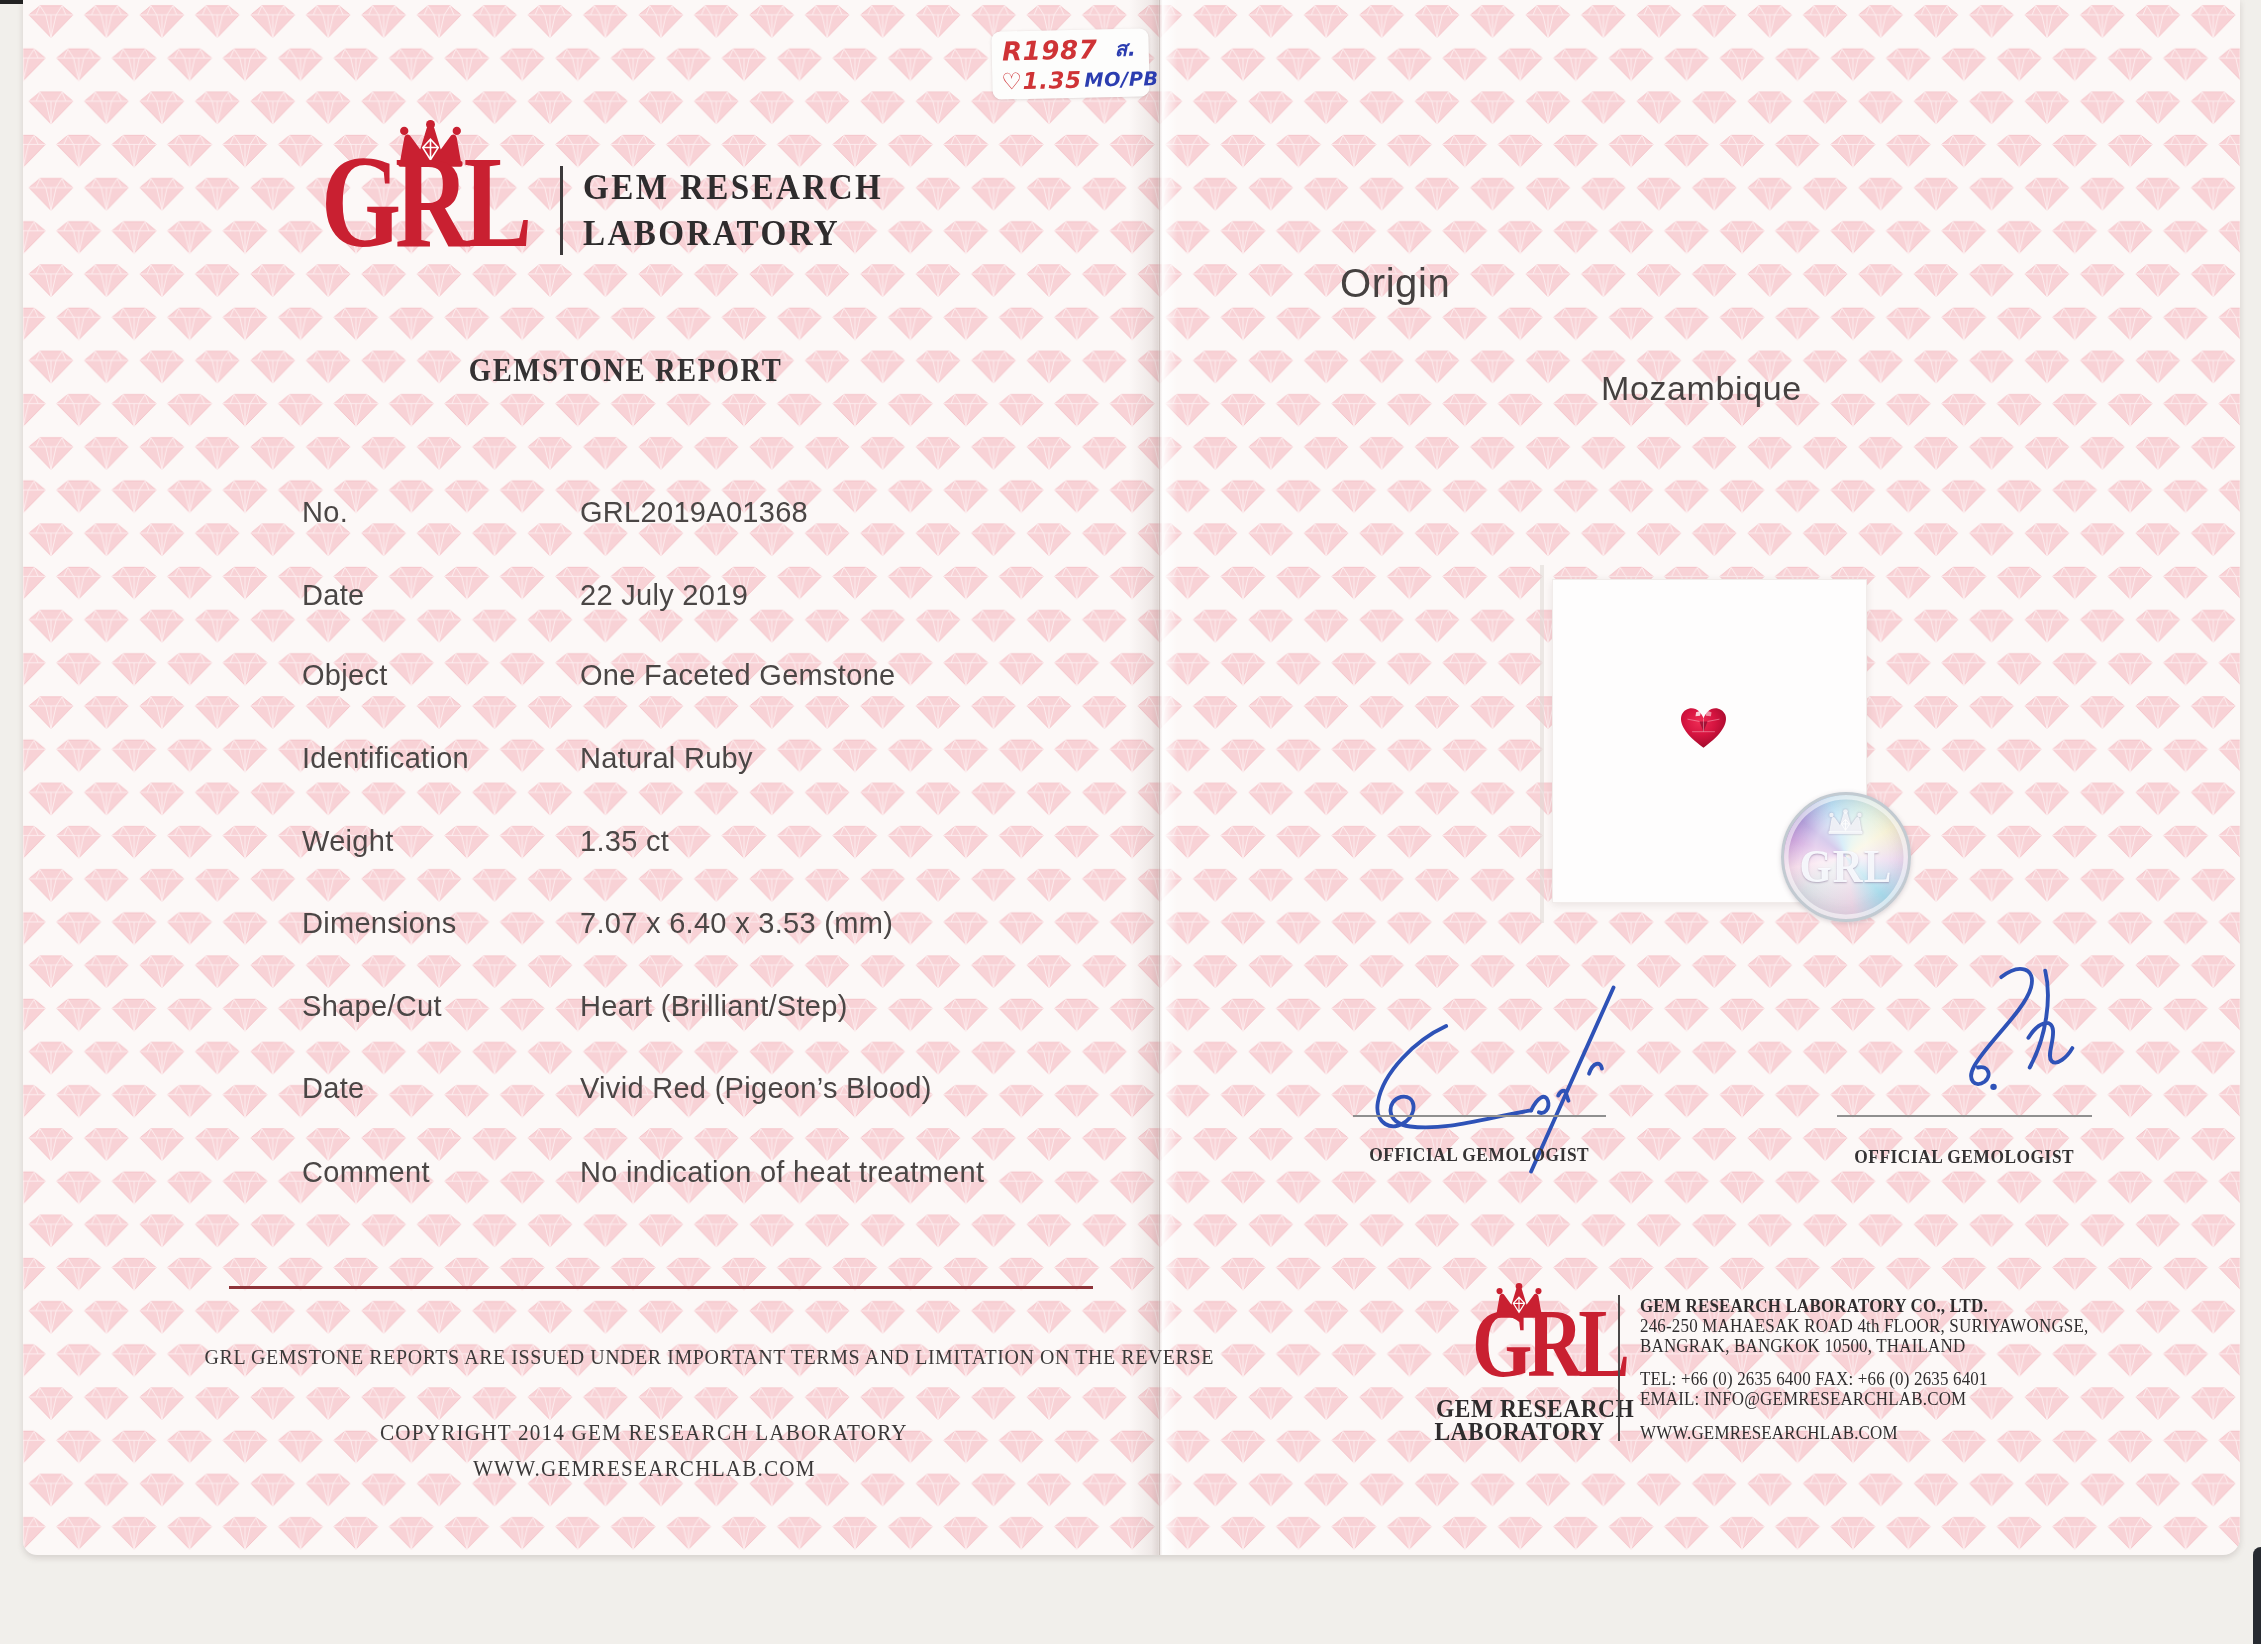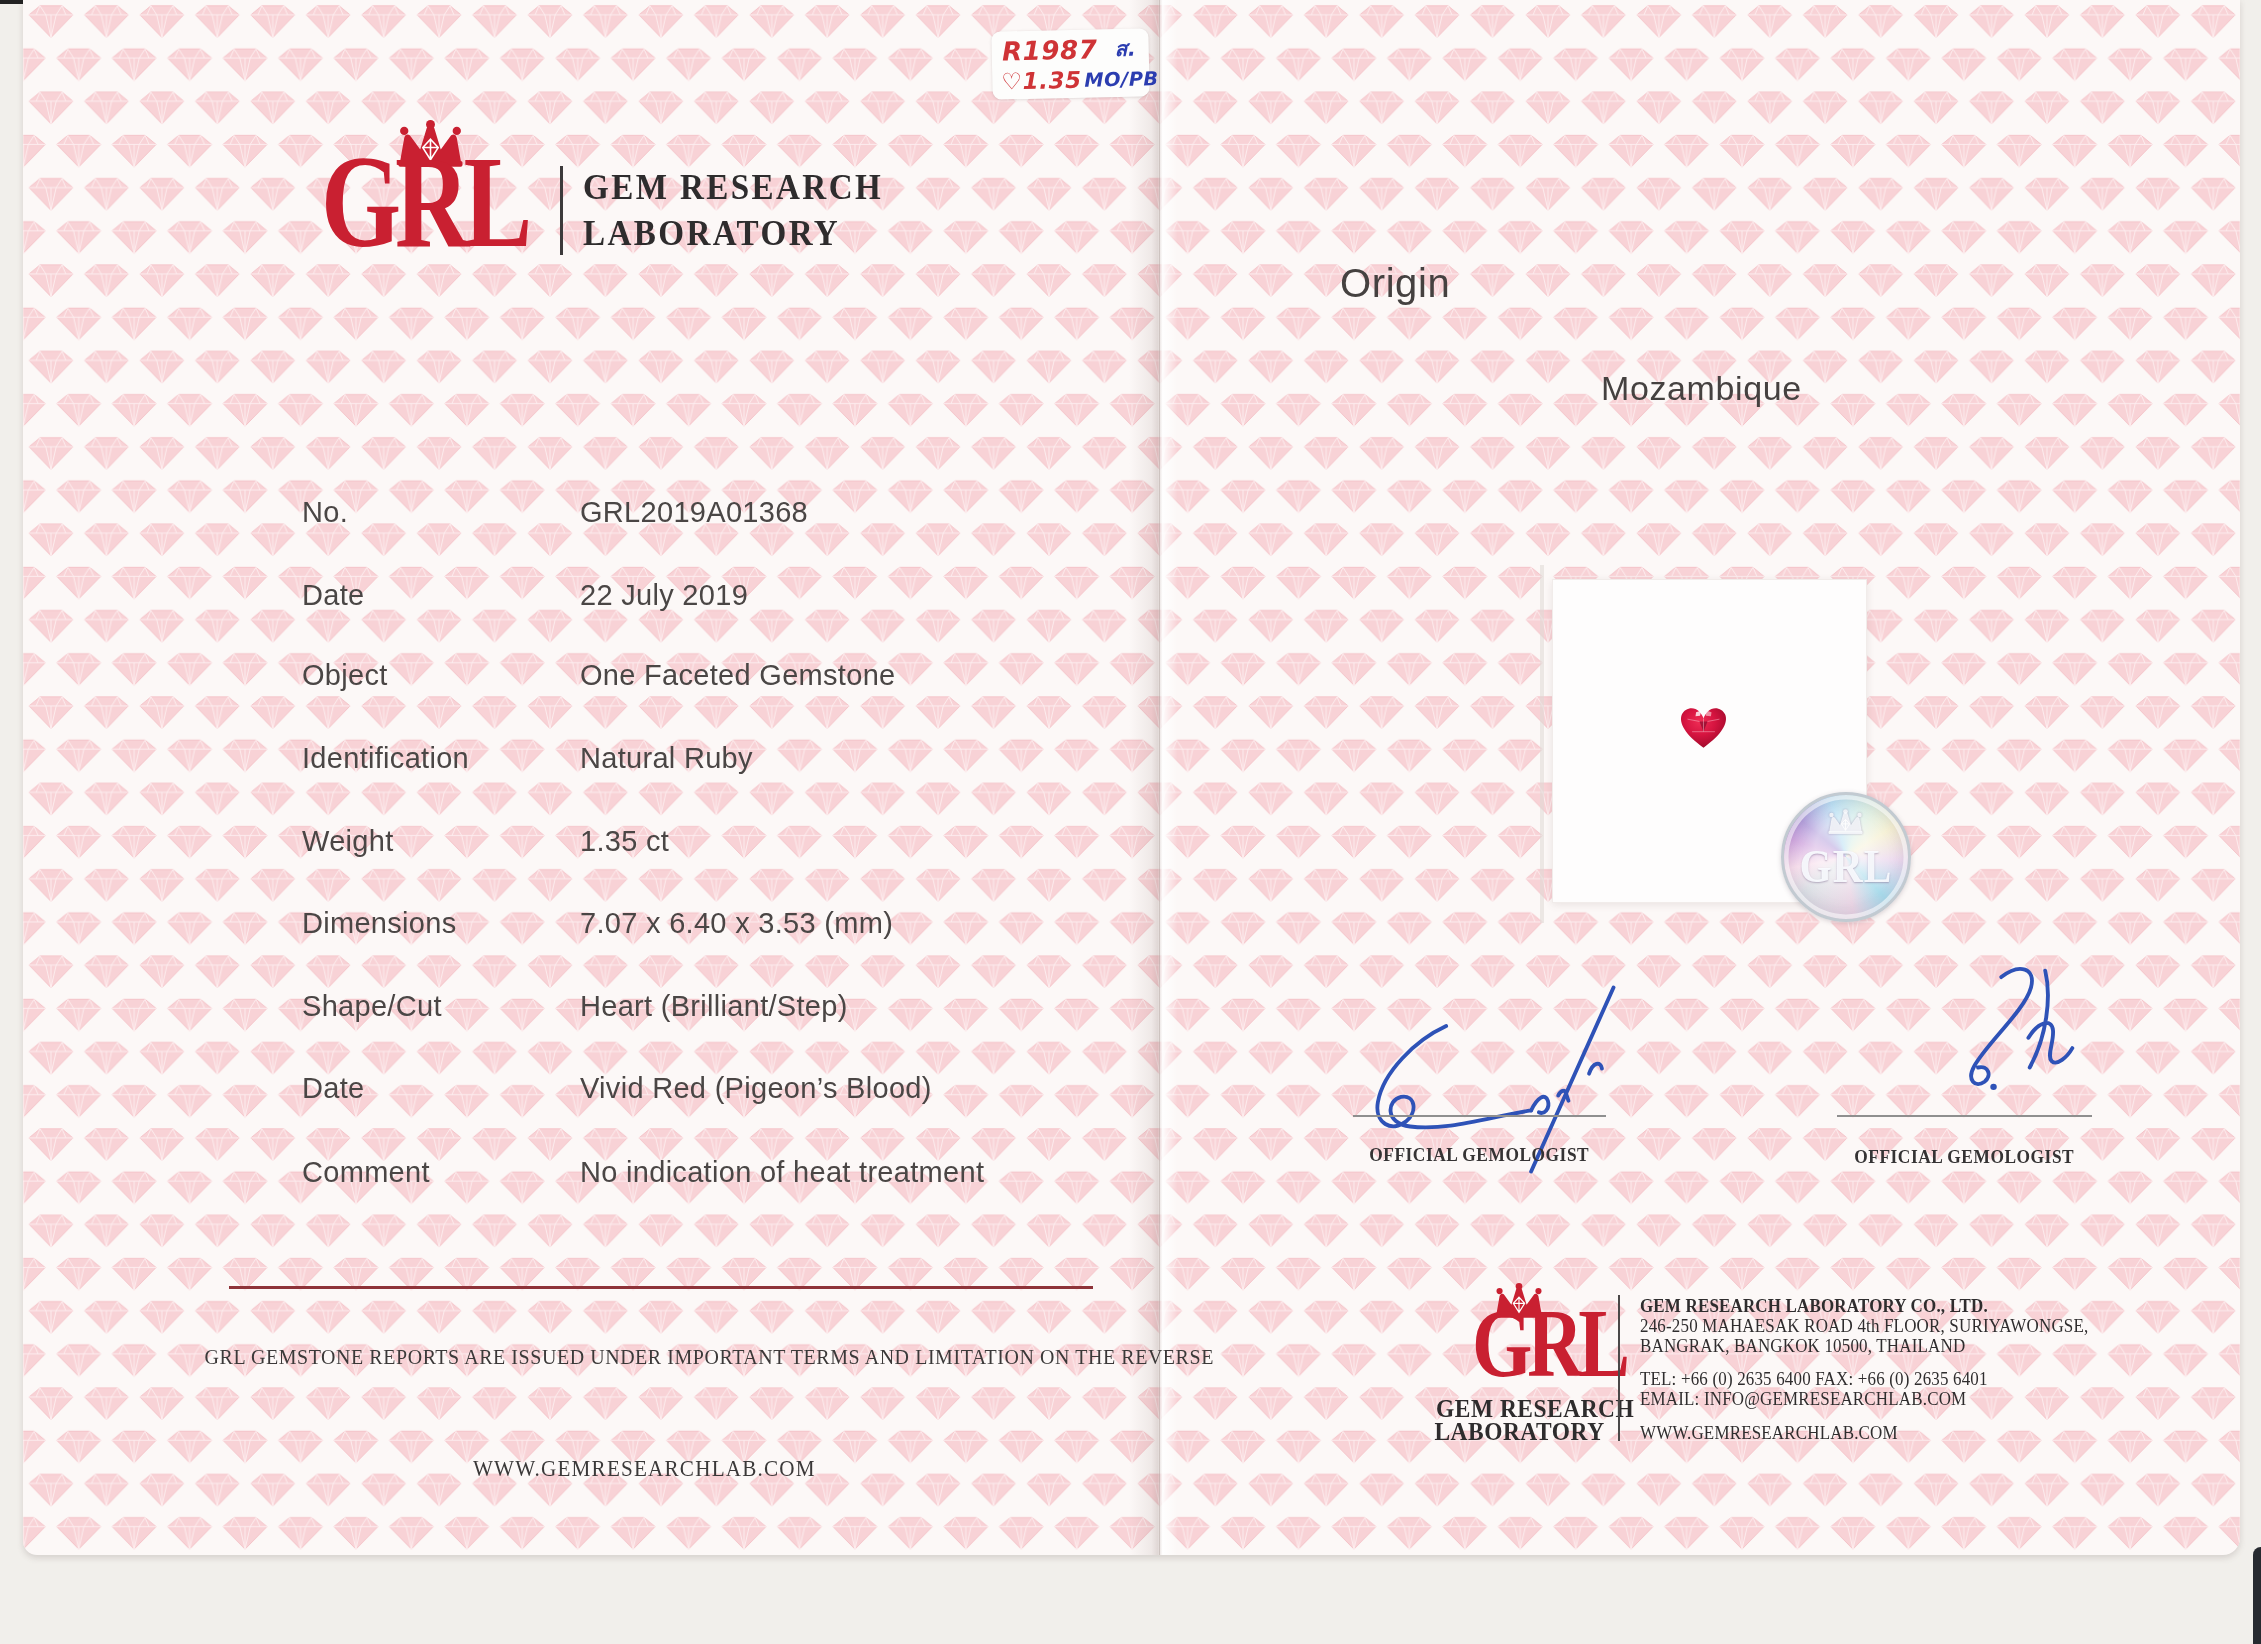--- a/index.html
+++ b/index.html
@@ -116,20 +116,22 @@
     <svg class="abs crown" style="left:369px;top:120px;" width="77" height="50" viewBox="0 0 120 78">
         <use href="#crown-shape"></use>
       </svg>
     <div class="abs" id="grl-main">GRL</div>
     <div class="abs" id="logo-rule"></div>
     <div class="abs" style="left:560px;top:169px;">
       <span class="brandline">GEM RESEARCH</span></div>
     <div class="abs" style="left:560px;top:215px;">
       <span class="brandline">LABORATORY</span></div>
 
+    <div class="abs center" id="report-title-wrap">
+      <span id="report-title">GEMSTONE REPORT</span></div>
 
     <div class="frow" style="top:491px;">
       <span class="flabel">No.</span>
       <span class="fvalue">GRL2019A01368</span>
       </div>
     <div class="frow" style="top:574px;">
       <span class="flabel">Date</span>
       <span class="fvalue">22 July 2019</span>
       </div>
     <div class="frow" style="top:654px;">
@@ -157,20 +159,22 @@
       <span class="fvalue">Vivid Red (Pigeon’s Blood)</span>
       </div>
     <div class="frow" style="top:1151px;">
       <span class="flabel">Comment</span>
       <span class="fvalue">No indication of heat treatment</span>
       </div>
 
     <div class="abs" id="terms-rule"></div>
     <div class="abs center lf-wrap" style="top:1345px;">
       <span class="lf-text" style="font-size:21px;letter-spacing:0.6px;transform:scaleX(.95);">GRL GEMSTONE REPORTS ARE ISSUED UNDER IMPORTANT TERMS AND LIMITATION ON THE REVERSE</span></div>
+    <div class="abs center lf-wrap" style="top:1420px;">
+      <span class="lf-text" style="font-size:23px;letter-spacing:1.3px;transform:scaleX(.92);">COPYRIGHT 2014 GEM RESEARCH LABORATORY</span></div>
     <div class="abs center lf-wrap" style="top:1456px;">
       <span class="lf-text" style="font-size:23px;letter-spacing:1.3px;transform:scaleX(.92);">WWW.GEMRESEARCHLAB.COM</span></div>
 
     <div class="abs origin-txt" style="left:1317px;top:261px;">Origin</div>
     <div class="abs origin-txt" style="left:1578px;top:369px;font-size:34px;">Mozambique</div>
 
     <div class="abs" id="sleeve"></div>
     <div class="abs" id="card"></div>
     <div class="abs" id="smudge"></div>
 

